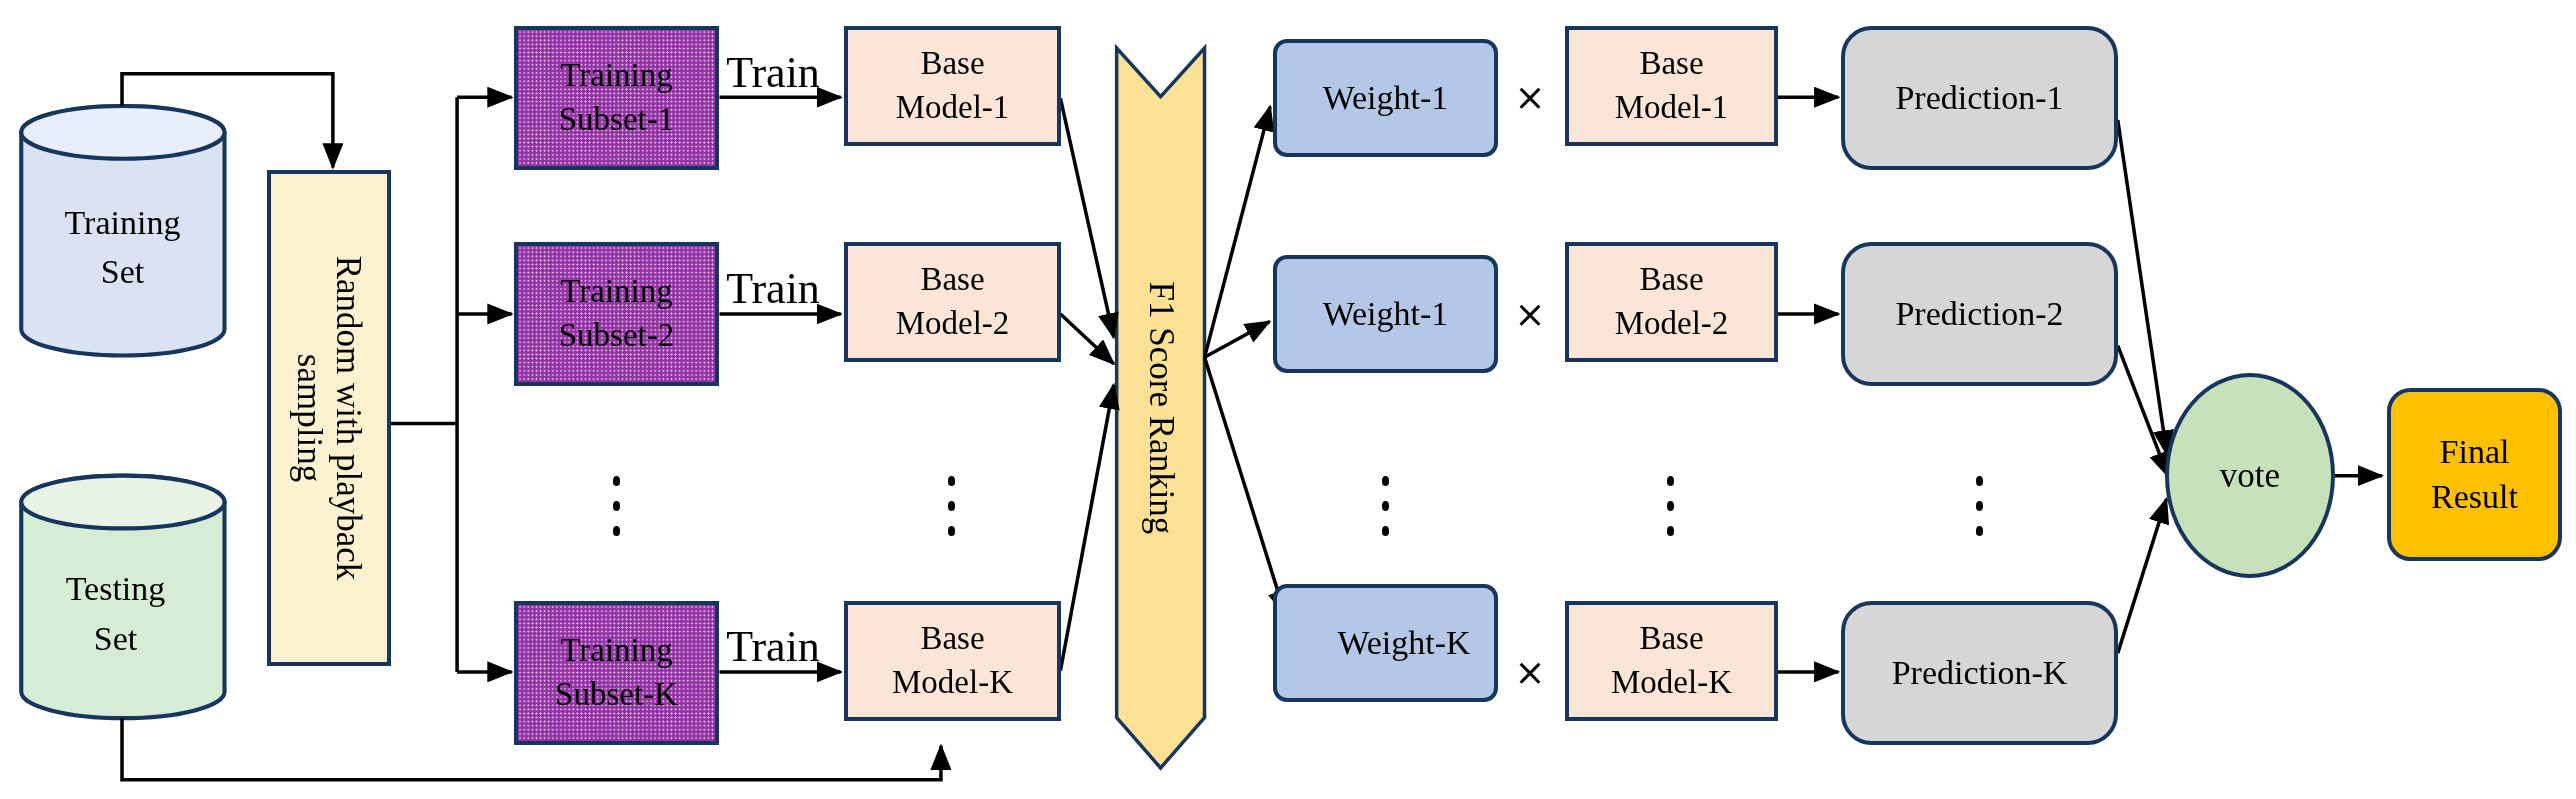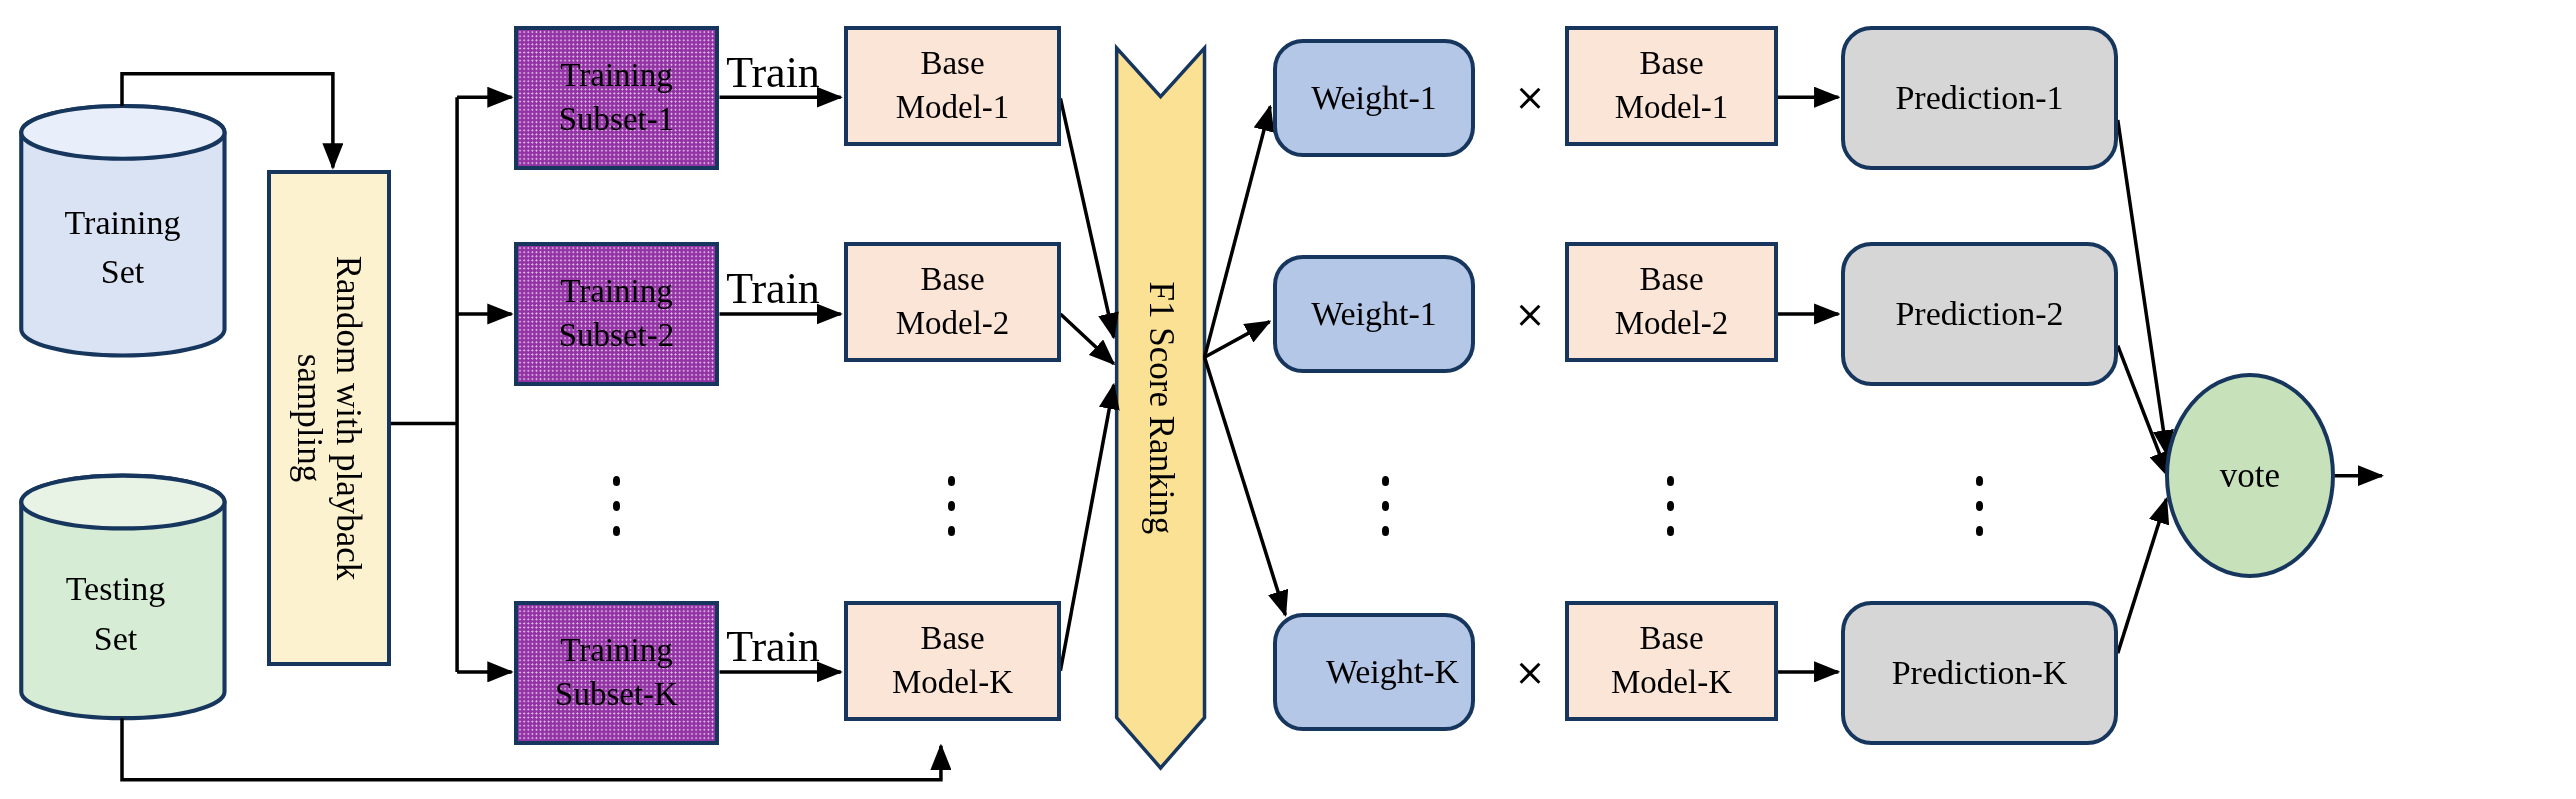--- a/index.html
+++ b/index.html
@@ -30,27 +30,27 @@
     background:#fbe5d6;
     font-size:33px;line-height:1.32;
   }
   .model.col1{left:844px;}
   .model.col2{left:1565px;width:213px;}
   .row1{top:26px;}
   .row2{top:242px;}
   .rowK{top:601px;}
 
   .weight{
-    left:1273px;width:202px;height:118px;
-    border:4.7px solid #17365d;border-radius:30px;
+    left:1273px;width:225px;height:118px;
+    border:4.7px solid #17365d;border-radius:14px;
     background:#b4c7e7;font-size:34px;
   }
   .weight.row1{top:39px;}
   .weight.row2{top:255px;}
-  .weight.rowK{top:613px;padding-left:37px;}
+  .weight.rowK{top:584px;padding-left:37px;}
 
   .times{
     left:1503px;width:54px;height:53px;
     font-family:"DejaVu Sans","Liberation Sans",sans-serif;
     font-size:37px;font-weight:400;
   }
   .times.row1{top:71px;}
   .times.row2{top:288px;}
   .times.rowK{top:646px;}
 
@@ -281,15 +281,19 @@
   </div>
   <div class="node dots c-pred">
     <span class="dot"></span>
       <span class="dot"></span>
       <span class="dot"></span>
   </div>
 
   <div class="node vote">
     <span>vote</span>
   </div>
+  <div class="node final">
+    <span class="line">Final</span>
+    <span class="line">Result</span>
+  </div>
 
 </div>
 
 
 </body></html>

